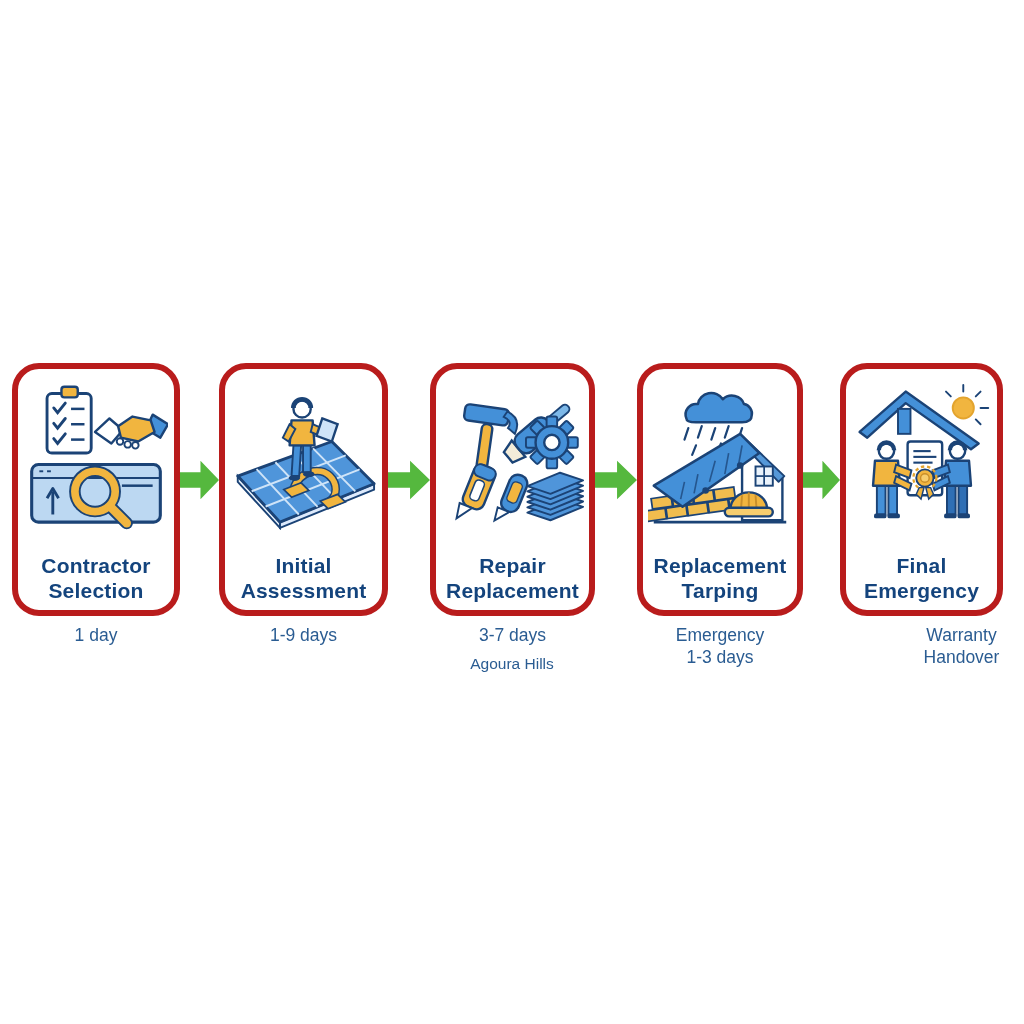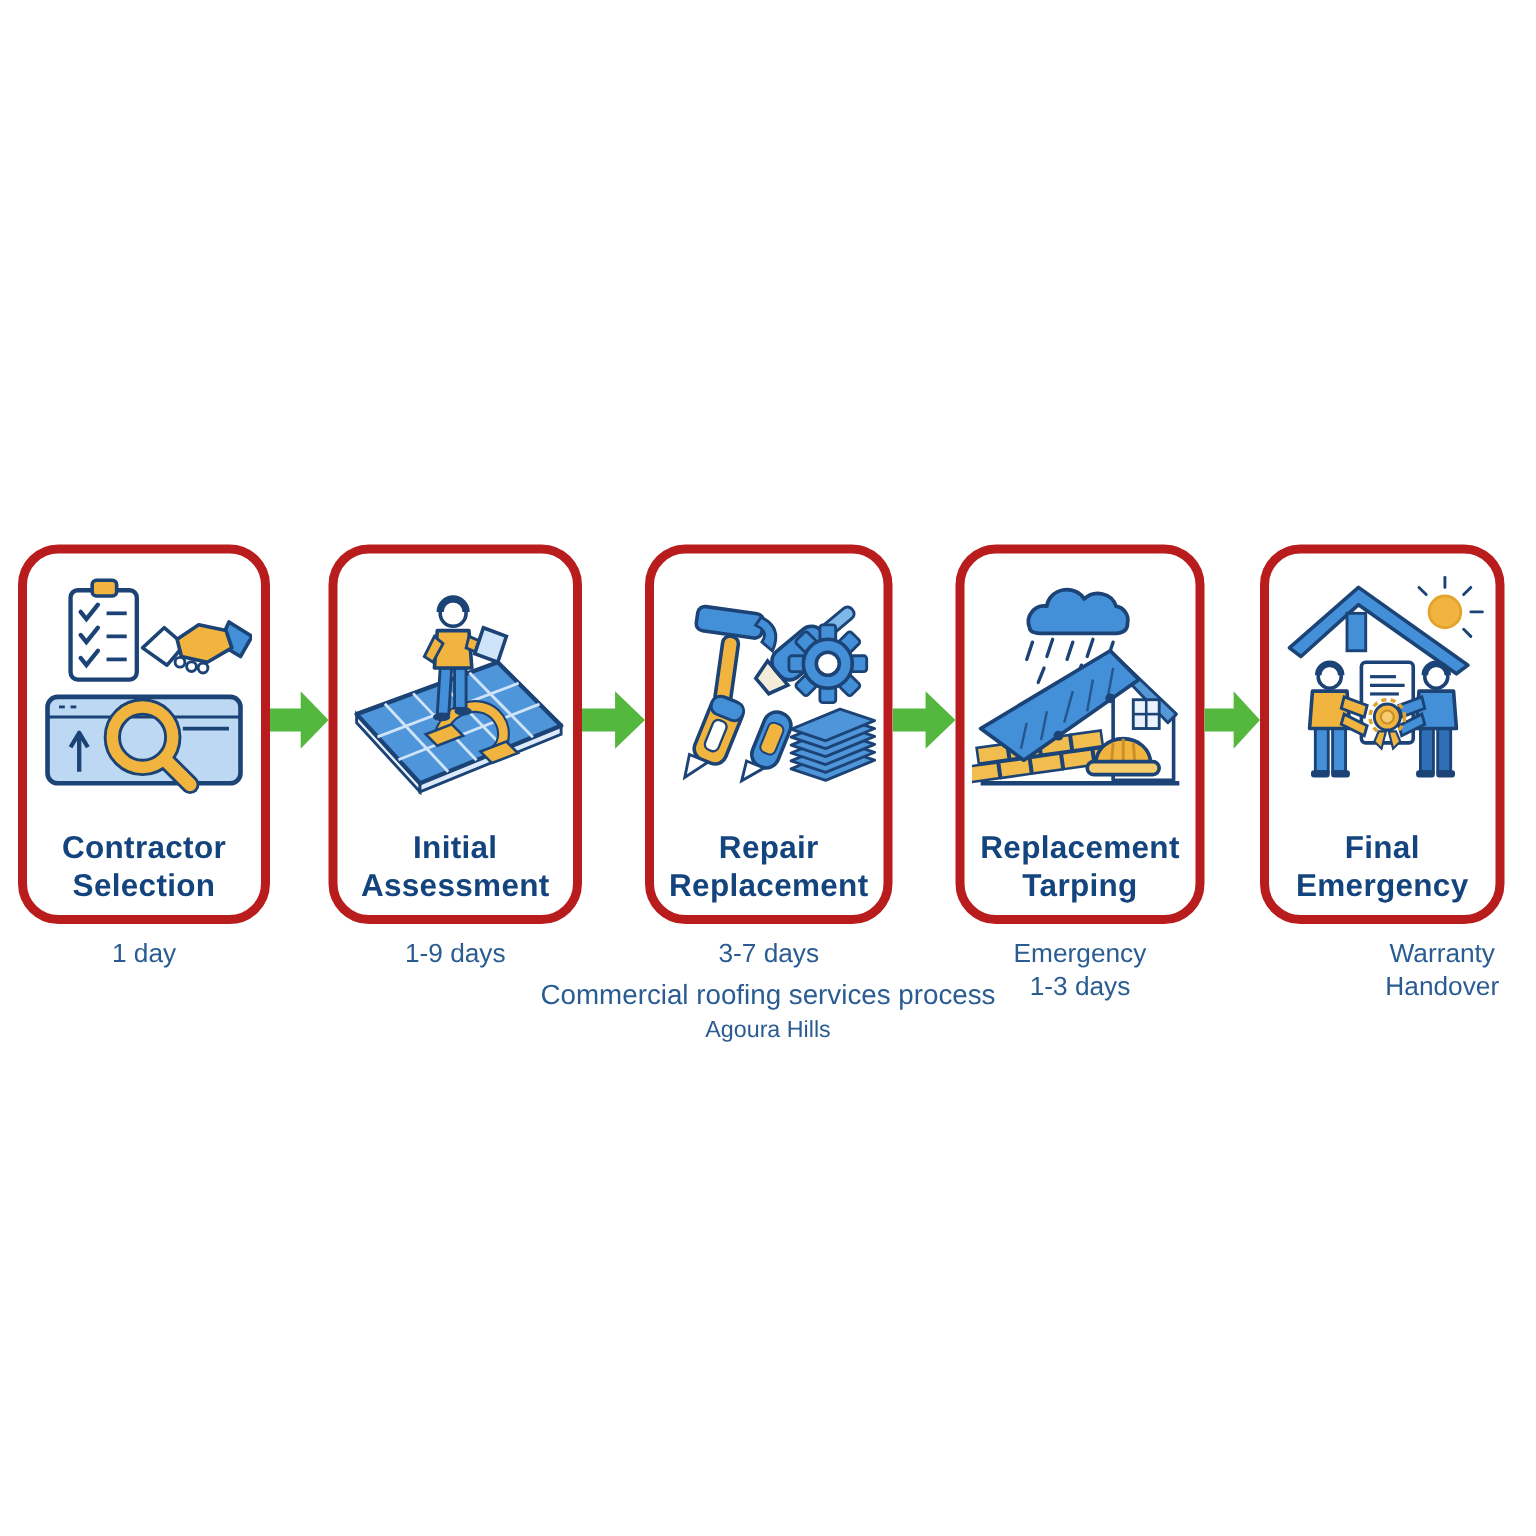--- a/index.html
+++ b/index.html
@@ -323,17 +323,16 @@
   <div class="duration" id="dur3">
     <div>Emergency</div>
       <div>1-3 days</div>
   </div>
   <div class="duration" id="dur4">
     <div>Warranty</div>
       <div>Handover</div>
   </div>
 
   <div class="caption">
-    <div class="caption-line1">Commercial roofing services process</div>
     <div class="caption-line2">Agoura Hills</div>
   </div>
 
 </div>
 
 </body></html>

